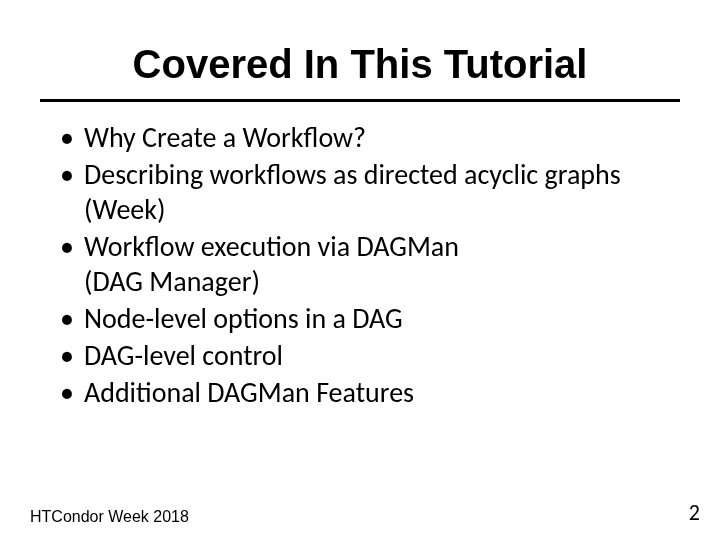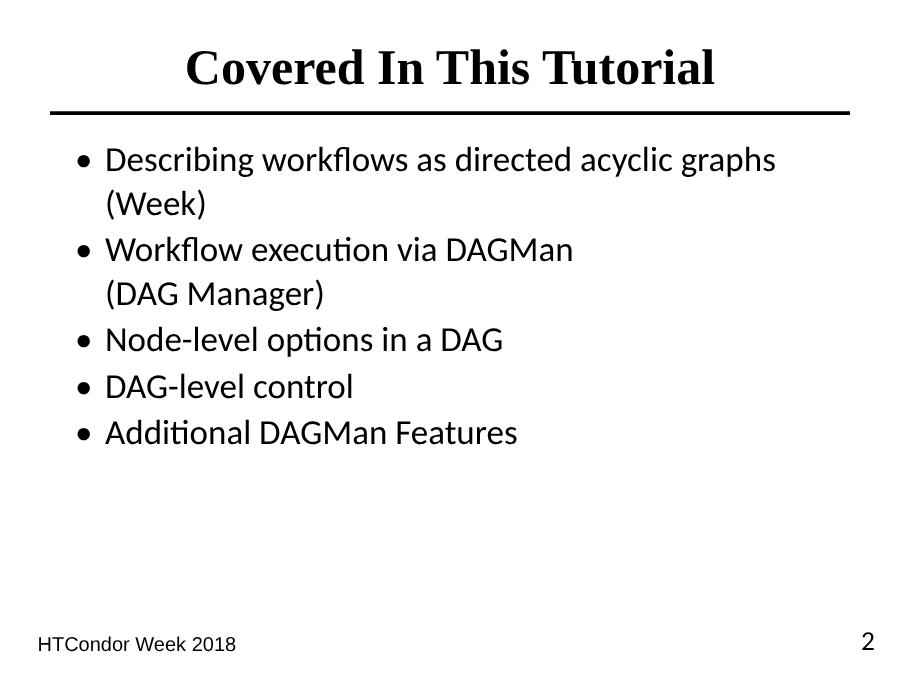--- a/index.html
+++ b/index.html
@@ -15,26 +15,26 @@
       position: relative;
       overflow: hidden;
     }
     .slide {
       width: 100%;
       height: 100%;
       padding: 20px 40px 0 40px;
       position: relative;
     }
     .title {
-      font-family: Liberation Serif, serif;
+      font-family: Liberation Sans, sans-serif;
       font-size: 40px;
       font-weight: bold;
       text-align: center;
       color: #000;
-      margin-top: 10px;
+      margin-top: 22px;
     }
     .hr {
       border: none;
       border-top: 3px solid #000;
       margin: 12px 0 18px 0;
     }
     .bullets {
       list-style: none;
       padding-left: 20px;
     }
@@ -71,20 +71,21 @@
       color: #000;
     }
   </style>
 </head>
 <body>
 
 <div class="slide">
   <h1 class="title">Covered In This Tutorial</h1>
   <hr class="hr">
   <ul class="bullets">
+    <li><span>Why Create a Workflow?</span></li>
     <li><span>Describing workflows as </span><span class="italic">directed acyclic graphs</span><span> (Week)</span></li>
     <li><span>Workflow execution via DAGMan</span><br><span> (DAG Manager)</span></li>
     <li><span>Node-level options in a DAG</span></li>
     <li><span>DAG-level control</span></li>
     <li><span>Additional DAGMan Features</span></li>
   </ul>
   <div class="footer-left">HTCondor Week 2018</div>
   <div class="footer-right">2</div>
 </div>
 

